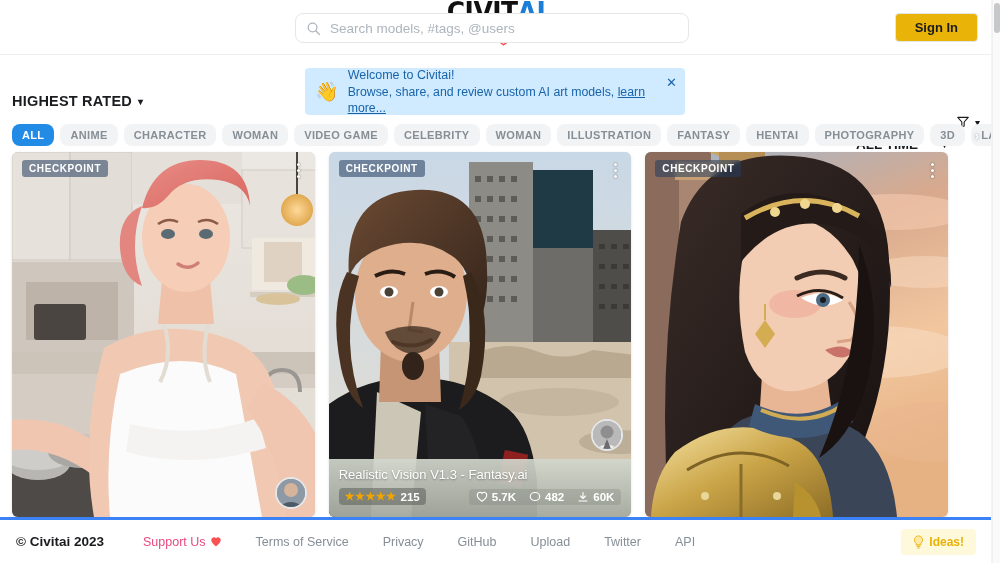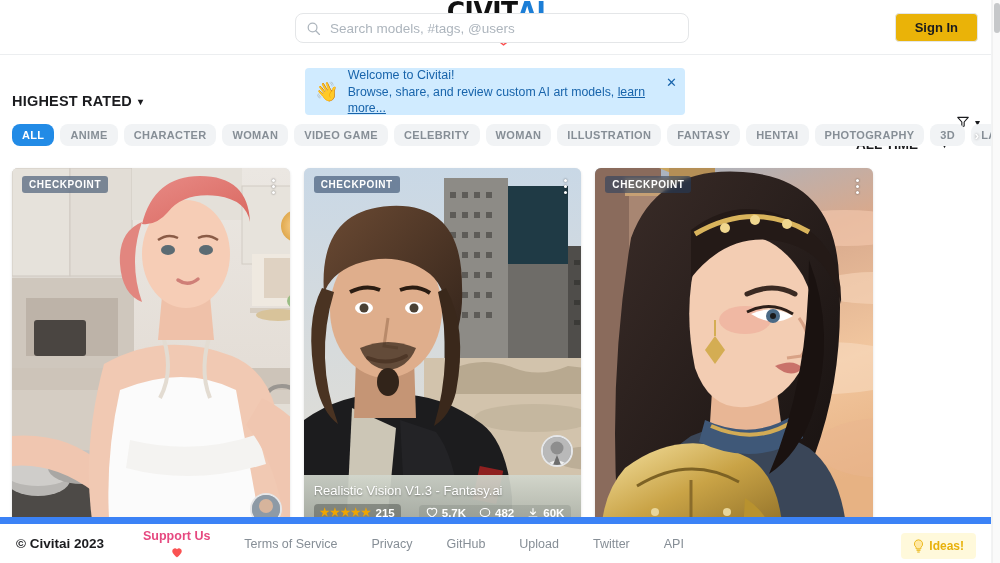--- a/index.html
+++ b/index.html
@@ -125,22 +125,22 @@
     width: 22px; height: 22px;
     display: flex; align-items: center; justify-content: center;
     color: #fff; font-size: 13px; font-weight: 700;
     text-shadow: 0 0 3px rgba(0,0,0,.45);
     cursor: pointer;
   }
 
   
   .grid {
     position: absolute; left: 12px; top: 152px;
-    width: 861px; height: 365px;
-    display: flex; gap: 14px; margin-top: 16px;
+    width: 936px; height: 365px;
+    display: flex; gap: 14px;
   }
   .card {
     position: relative; width: 314px; height: 365px;
     border-radius: 6px; overflow: hidden;
     background: #dee2e6;
     box-shadow: 0 1px 3px rgba(0,0,0,.12);
     cursor: pointer;
   }
   .card-img { position: absolute; inset: 0; }
   .badge {
@@ -189,28 +189,28 @@
   .stat-group {
     margin-left: auto; display: flex; align-items: center; gap: 13px;
     background: rgba(120,125,118,.28); border-radius: 4px; padding: 2px 7px;
   }
   .stat { display: flex; align-items: center; gap: 4px;
           color: #fff; font-size: 11.5px; font-weight: 700; }
 
   
   .footer {
     position: absolute; left: 0; bottom: 0; width: 992px; height: 46px;
-    border-top: 7px solid #3b82f6; background: #fff;
+    border-top: 3px solid #3b82f6; background: #fff;
     display: flex; align-items: center; padding: 0 16px;
   }
   .copyright { font-size: 13.5px; font-weight: 700; color: #1A1B1E; }
   .flinks { display: flex; align-items: center; gap: 0; margin-left: 22px; }
   .flink { font-size: 12.5px; color: #868e96; padding: 0 17px; cursor: pointer;
            white-space: nowrap; }
-  .flink.support { color: #e64980; font-weight: 700; display:flex; align-items:center; gap:4px;flex-direction:column; }
+  .flink.support { color: #e64980; font-weight: 400; display:flex; align-items:center; gap:4px; }
   .ideas {
     position: absolute; right: 16px; top: 9px;
     height: 26px; padding: 0 12px;
     background: #fff9db; border-radius: 4px;
     color: #e8b10a; font-size: 12px; font-weight: 700;
     display: flex; align-items: center; gap: 5px; cursor: pointer; margin-left: 20px;
   }
 
   
   .scrollbar {

